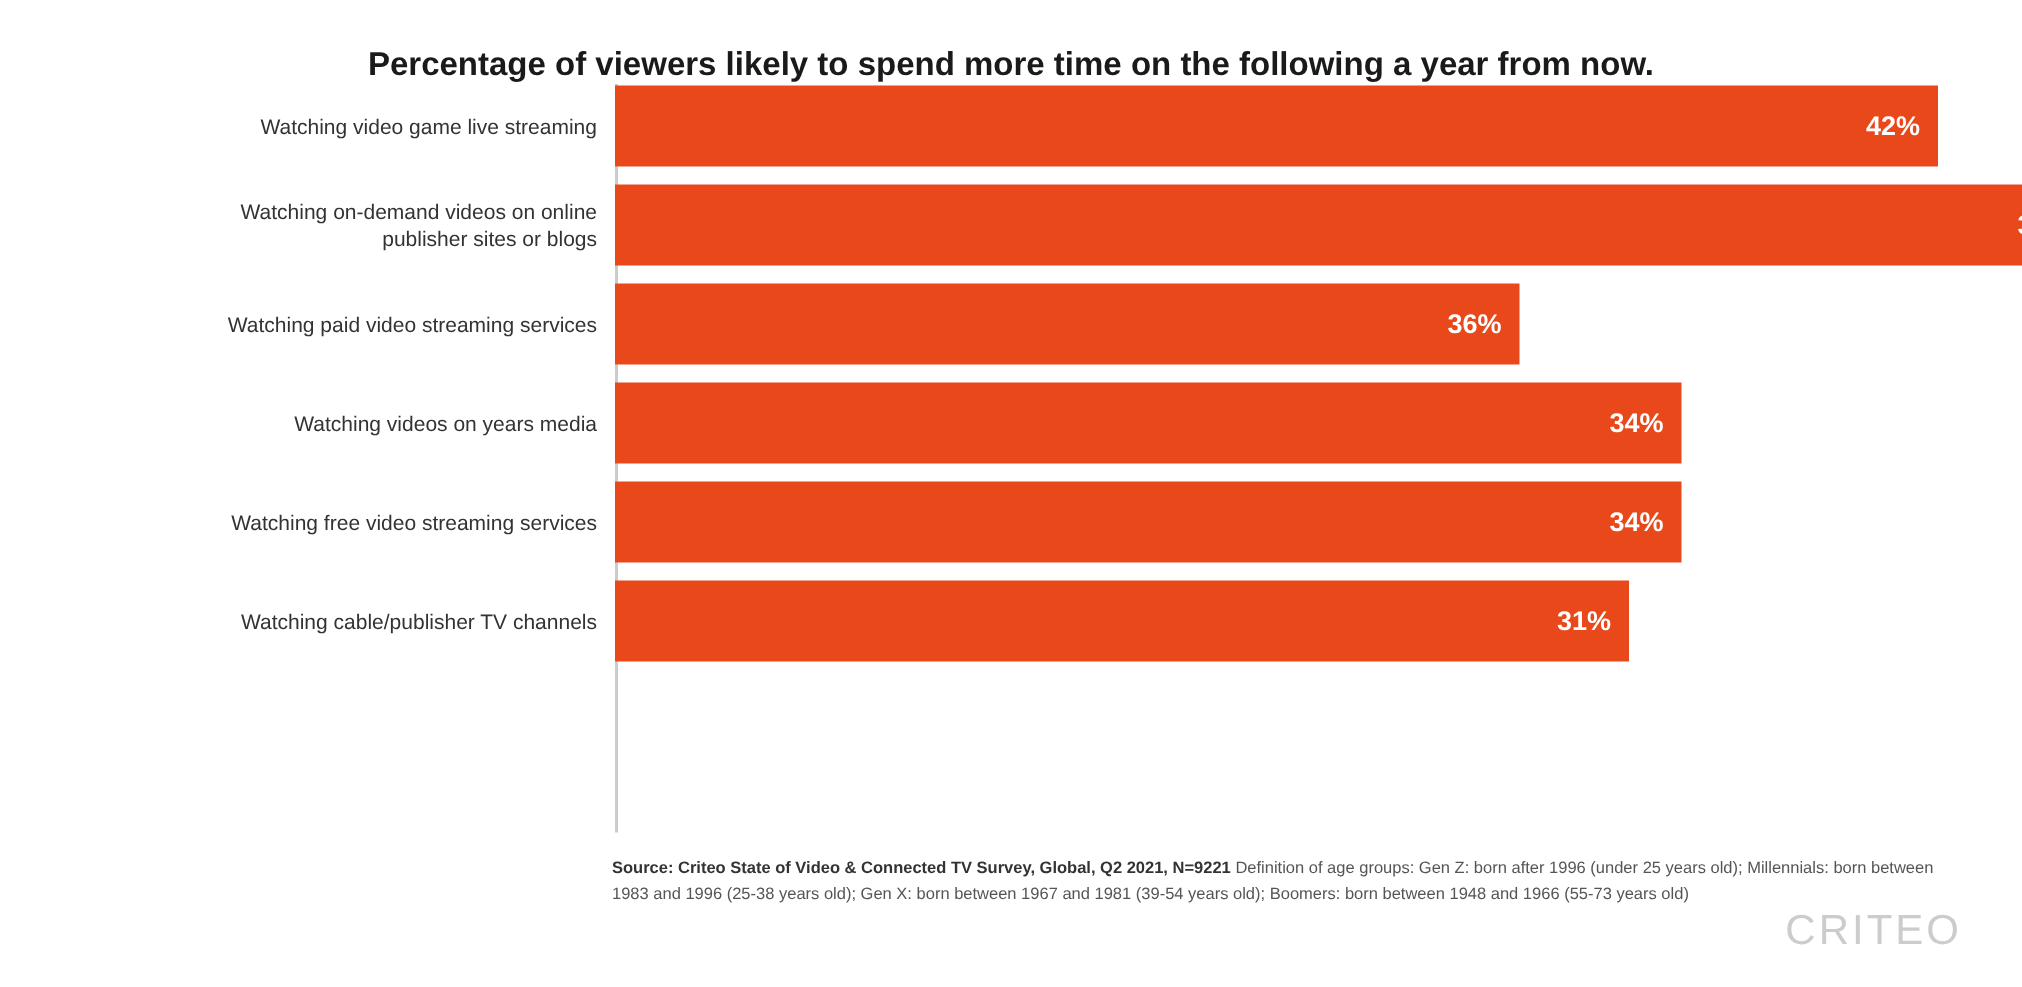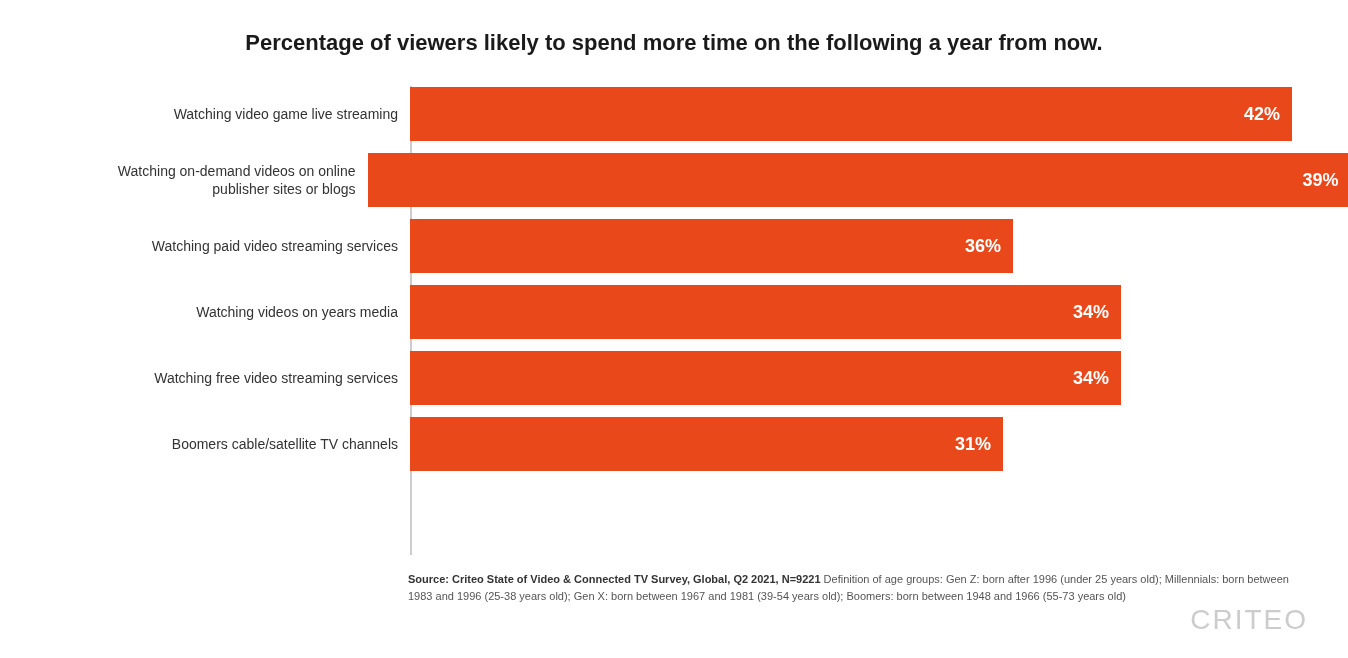--- a/index.html
+++ b/index.html
@@ -12,30 +12,28 @@
       display: flex;
       flex-direction: column;
       padding: 30px 40px 20px 40px;
     }
 
     .chart-title {
       text-align: center;
       font-size: 22px;
       font-weight: bold;
       color: #1a1a1a;
-      margin-bottom: 30px;
       padding: 0 20px;
     }
 
     .chart-row {
       display: flex;
       align-items: center;
       margin-bottom: 10px;
       flex: 1;
-      justify-content: center;
     }
 
     .row-label {
       width: 370px;
       min-width: 370px;
       text-align: right;
       font-size: 14px;
       color: #333333;
       padding-right: 12px;
       line-height: 1.3;
@@ -153,23 +151,23 @@
       </div>
       <div class="chart-row">
         <div class="row-label">Watching free video streaming services</div>
         <div class="bar-container">
           <div class="bar" style="width: 711px;">
             <span class="bar-value">34%</span>
           </div>
         </div>
       </div>
       <div class="chart-row">
-        <div class="row-label">Boomers cable/satellite TV channels</div>
+        <div class="row-label">Watching cable/publisher TV channels</div>
         <div class="bar-container">
-          <div class="bar" style="width: 593px;">
+          <div class="bar" style="width: 676px;">
             <span class="bar-value">31%</span>
           </div>
         </div>
       </div>
     </div>
 </div>
 
 <div class="footer">
   <div class="footer-text">
     <span class="bold-part">Source: Criteo State of Video &amp; Connected TV Survey, Global, Q2 2021, N=9221</span><span>  Definition of age groups: Gen Z: born after 1996 (under 25 years old); Millennials: born between 1983 and 1996 (25-38 years old); Gen X: born between 1967 and 1981 (39-54 years old); Boomers: born between 1948 and 1966 (55-73 years old)</span>

